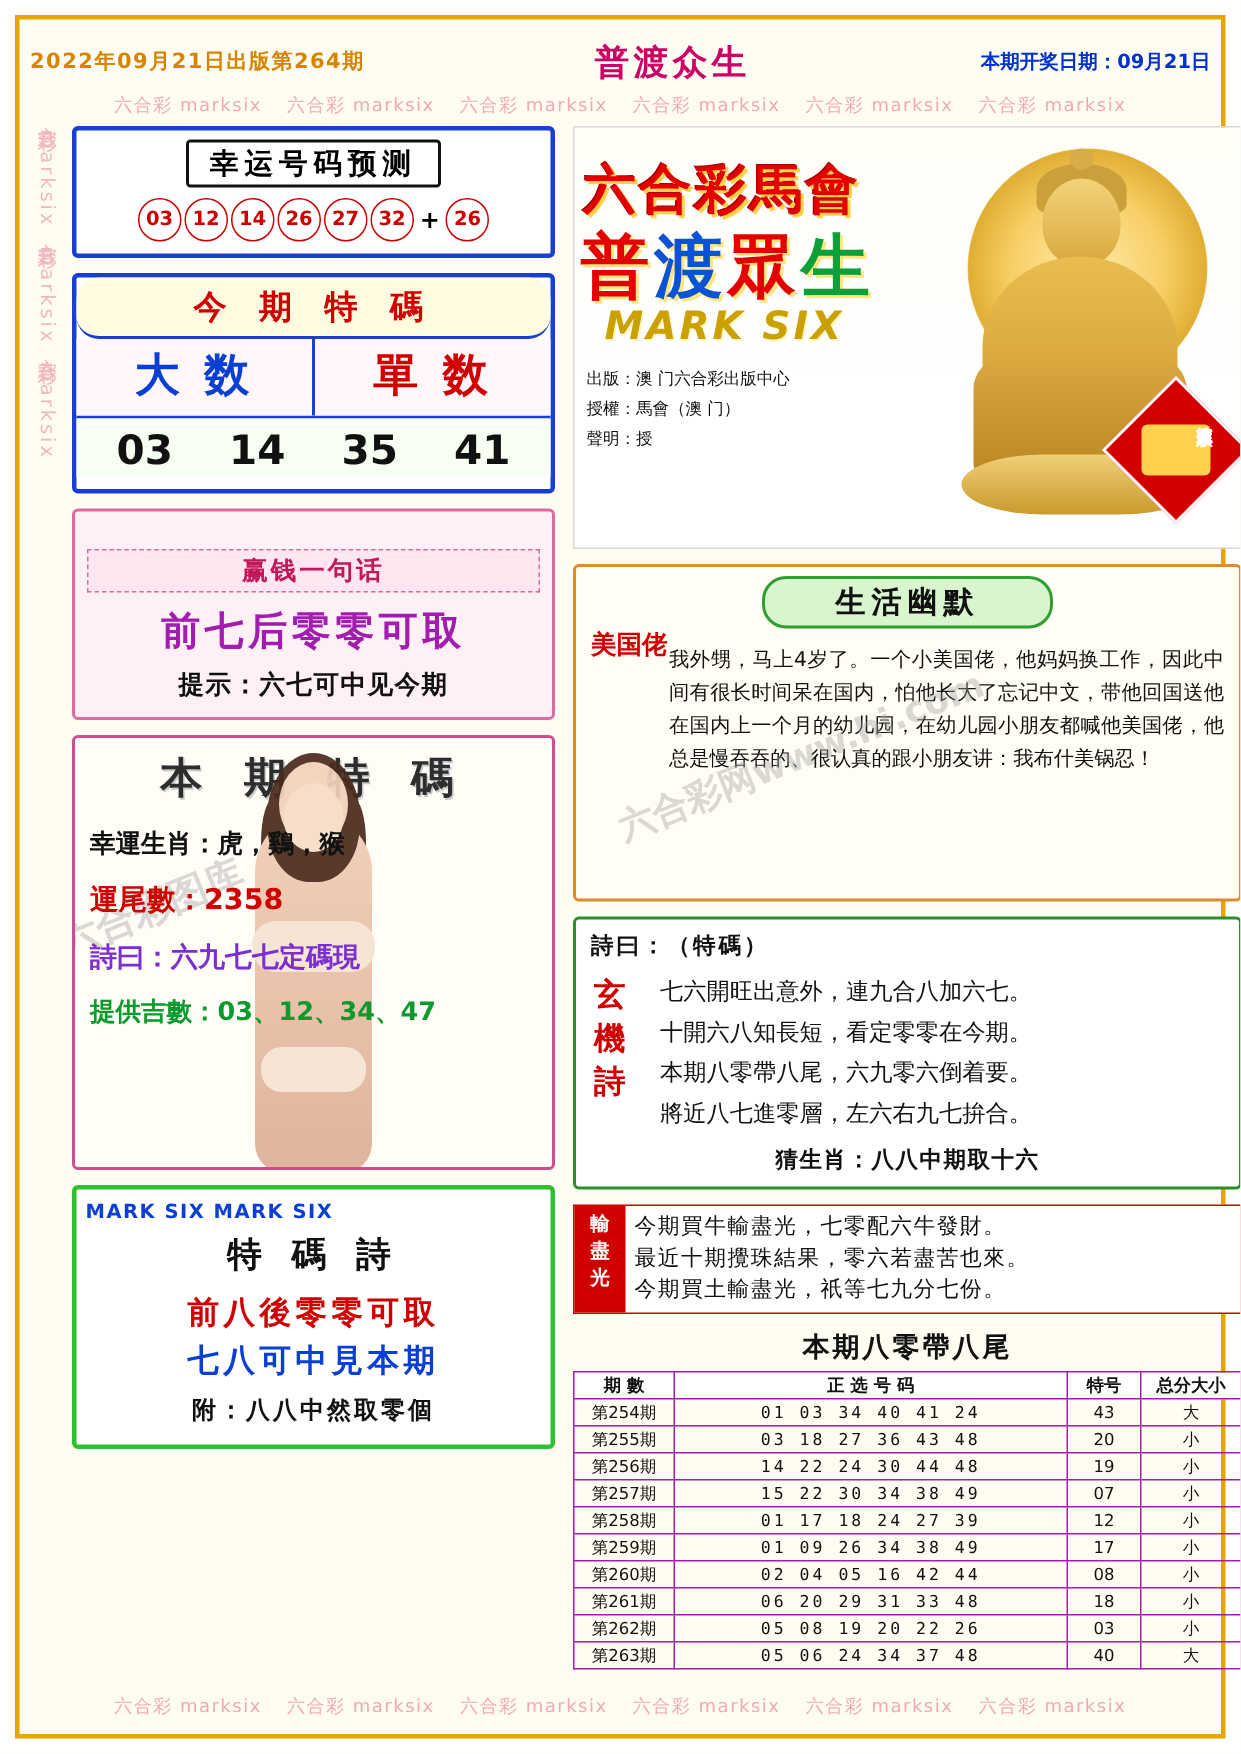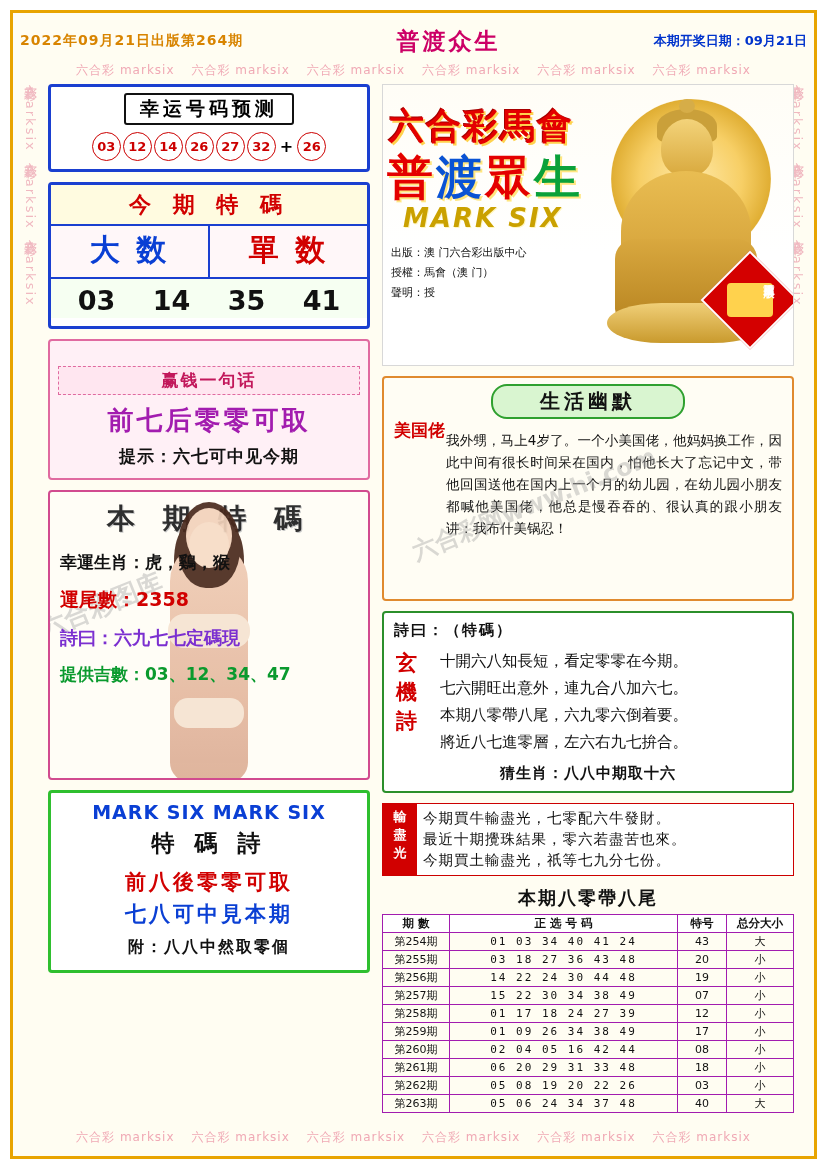--- a/index.html
+++ b/index.html
@@ -27,21 +27,21 @@
   .colL{position:absolute;left:0;top:0;width:322px;}
   .box{box-sizing:border-box;}
   .lucky-box{border:3px solid #1a3fd0;background:#ffffff;border-radius:4px;padding:6px 4px 8px;}
   .lucky-title{text-align:center;font-size:19px;font-weight:bold;color:#000;letter-spacing:4px;border:2px solid #111;display:inline-block;padding:1px 14px;border-radius:3px;background:#fff;}
   .lucky-title-wrap{text-align:center;}
   .balls{display:flex;align-items:center;justify-content:center;margin-top:7px;gap:2px;}
   .ball{width:27px;height:27px;border-radius:50%;border:1px solid #c00;display:flex;align-items:center;justify-content:center;font-size:13px;font-weight:bold;color:#c00;background:#fff;}
   .plus{font-size:16px;font-weight:bold;color:#000;margin:0 2px;}
 
   .special-box{margin-top:10px;border:3px solid #1a3fd0;background:#fff;border-radius:4px;padding:0 0 8px;}
-  .sp-title{background:#fffbe0;border-bottom:2px solid #1a3fd0;text-align:center;font-size:22px;font-weight:bold;color:#d10000;letter-spacing:7px;padding:5px 0 4px;}
+  .sp-title{background:#fffbe0;border-bottom:2px solid #1a3fd0;text-align:center;font-size:22px;font-weight:bold;color:#d10000;letter-spacing:7px;padding:5px 0 4px;border-radius:15px;}
   .sp-two{display:flex;border-bottom:2px solid #1a3fd0;}
   .sp-cell{flex:1;text-align:center;font-size:30px;font-weight:bold;padding:4px 0 6px;letter-spacing:3px;}
   .sp-cell.a{color:#0a3fd4;background:#fff7f9;border-right:2px solid #1a3fd0;}
   .sp-cell.b{color:#d10000;background:#fff7f9;}
   .sp-nums{display:flex;justify-content:space-around;padding:6px 8px 2px;font-size:27px;font-weight:bold;color:#111;background:#f6fff2;}
 
   .win-box{margin-top:10px;border:2px solid #e06aa0;background:#fff0f6;border-radius:4px;padding:6px 8px 10px;}
   .win-title{text-align:center;font-size:17px;font-weight:bold;color:#c2185b;letter-spacing:2px;border:1px dashed #e06aa0;display:block;padding:2px 0;background:#ffe6f0;margin-top:19px;}
   .win-main{text-align:center;font-size:26px;font-weight:bold;color:#a21caf;letter-spacing:3px;margin-top:8px;}
   .win-sub{text-align:center;font-size:17px;font-weight:bold;color:#111;letter-spacing:1px;margin-top:7px;}
@@ -58,28 +58,28 @@
   .g-head{position:absolute;left:52px;top:6px;width:46px;height:56px;background:#f2d2bb;border-radius:50%;}
   .g-hair{position:absolute;left:44px;top:0px;width:62px;height:86px;background:#4a2a1d;border-radius:50% 50% 45% 45%;}
   .g-hair2{position:absolute;left:40px;top:30px;width:22px;height:74px;background:#4a2a1d;border-radius:40%;}
   .g-hair3{position:absolute;left:88px;top:30px;width:22px;height:74px;background:#4a2a1d;border-radius:40%;}
   .g-face{position:absolute;left:55px;top:20px;width:40px;height:46px;background:#f7dcc6;border-radius:50%;}
   .g-top{position:absolute;left:34px;top:112px;width:82px;height:34px;background:#f6e4d2;border-radius:16px;}
   .g-bot{position:absolute;left:40px;top:196px;width:70px;height:30px;background:#f6e4d2;border-radius:14px;}
   .wm{position:absolute;left:-14px;top:96px;font-size:26px;color:rgba(170,170,170,.45);font-weight:bold;transform:rotate(-22deg);z-index:2;white-space:nowrap;}
 
   .poem-box{margin-top:10px;border:3px solid #2fbf2f;background:#ffffff;border-radius:4px;padding:8px 6px 12px;}
-  .poem-brand{text-align:center;font-size:19px;font-weight:bold;color:#0a3fd4;letter-spacing:1px;}
+  .poem-brand{font-size:13px;font-weight:bold;color:#0a3fd4;letter-spacing:1px;}
   .poem-title{text-align:center;font-size:23px;font-weight:bold;color:#111;letter-spacing:6px;margin-top:5px;}
   .poem-l{text-align:center;font-size:21px;font-weight:bold;color:#d10000;letter-spacing:3px;margin-top:9px;}
   .poem-l2{text-align:center;font-size:21px;font-weight:bold;color:#0a3fd4;letter-spacing:3px;margin-top:4px;}
   .poem-f{text-align:center;font-size:16px;font-weight:bold;color:#111;letter-spacing:2px;margin-top:9px;}
 
   
-  .colR{position:absolute;left:334px;top:0;width:412px;}
+  .colR{position:absolute;left:334px;top:0;width:446px;}
   .hero{position:relative;height:280px;border:1px solid #d8d8d8;background:linear-gradient(180deg,#fffdf6 0%,#fff 60%);overflow:hidden;}
   .hero-t1{position:absolute;left:6px;top:18px;font-size:35px;font-weight:bold;color:#e40000;letter-spacing:2px;text-shadow:2px 2px 0 #ffd24d,-1px -1px 0 #a80000;}
   .hero-t2{position:absolute;left:4px;top:62px;font-size:46px;font-weight:bold;letter-spacing:3px;}
   .hero-t2 b{text-shadow:2px 2px 0 #ffe680;}
   .c-blue{color:#0a53d4;}
   .c-red{color:#e40000;}
   .c-green{color:#0aa13a;}
   .hero-t3{position:absolute;left:20px;top:118px;font-size:26px;font-weight:bold;color:#caa100;font-style:italic;letter-spacing:2px;text-shadow:1px 1px 0 #fff6c0;}
   .hero-info{position:absolute;left:8px;top:158px;font-size:11px;color:#111;line-height:20px;}
   .buddha{position:absolute;right:2px;top:4px;width:200px;height:272px;}
@@ -255,22 +255,22 @@
         <div class="humor-badge">生活幽默</div>
         <div class="humor-tag">美国佬</div>
         <div class="wm2">六合彩网www.hi.com</div>
         <div class="humor-body">我外甥，马上4岁了。一个小美国佬，他妈妈换工作，因此中间有很长时间呆在国内，怕他长大了忘记中文，带他回国送他在国内上一个月的幼儿园，在幼儿园小朋友都喊他美国佬，他总是慢吞吞的、很认真的跟小朋友讲：我布什美锅忍！</div>
       </div>
 
       <div class="shi">
         <div class="shi-head">詩曰：（特碼）</div>
         <div class="shi-left">玄<br>機<br>詩</div>
         <div class="shi-lines">
+          <div>七六開旺出意外，連九合八加六七。</div>
           <div>十開六八知長短，看定零零在今期。</div>
-          <div>七六開旺出意外，連九合八加六七。</div>
           <div>本期八零帶八尾，六九零六倒着要。</div>
           <div>將近八七進零層，左六右九七拚合。</div>
         </div>
         <div class="shi-foot">猜生肖：八八中期取十六</div>
       </div>
 
       <div class="lun">
         <div class="lun-tag">輸<br>盡<br>光</div>
         <div class="lun-body">
           <div>今期買牛輸盡光，七零配六牛發財。</div>

